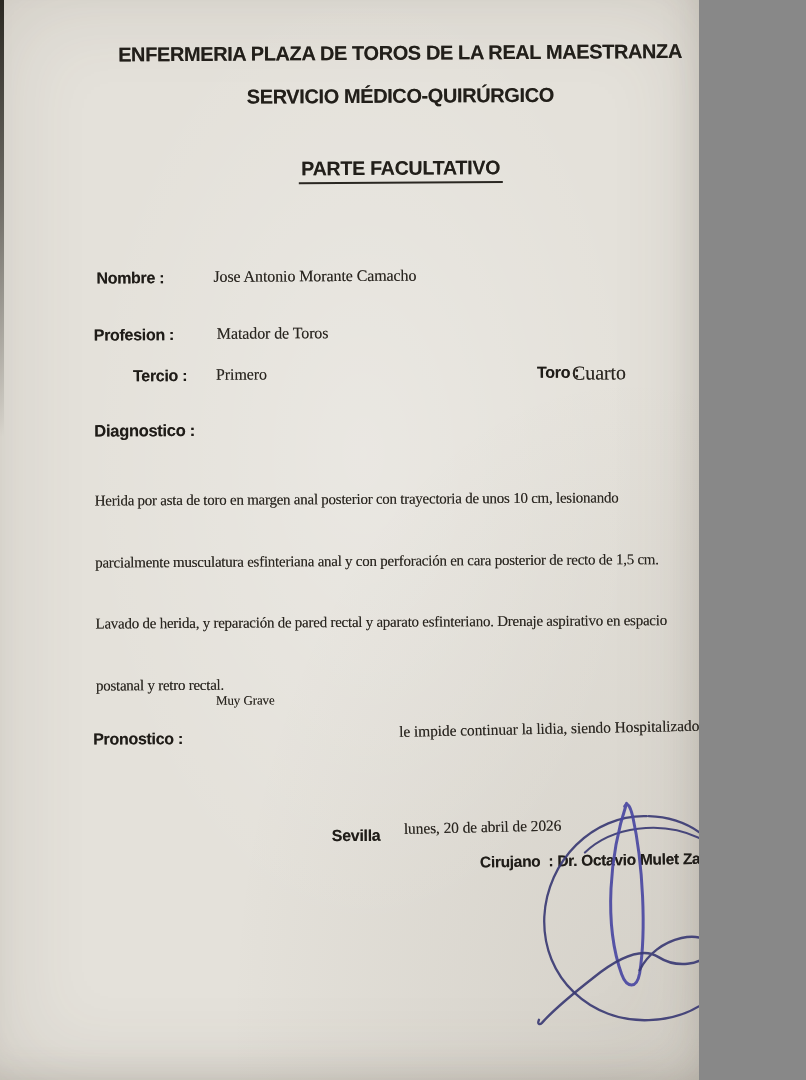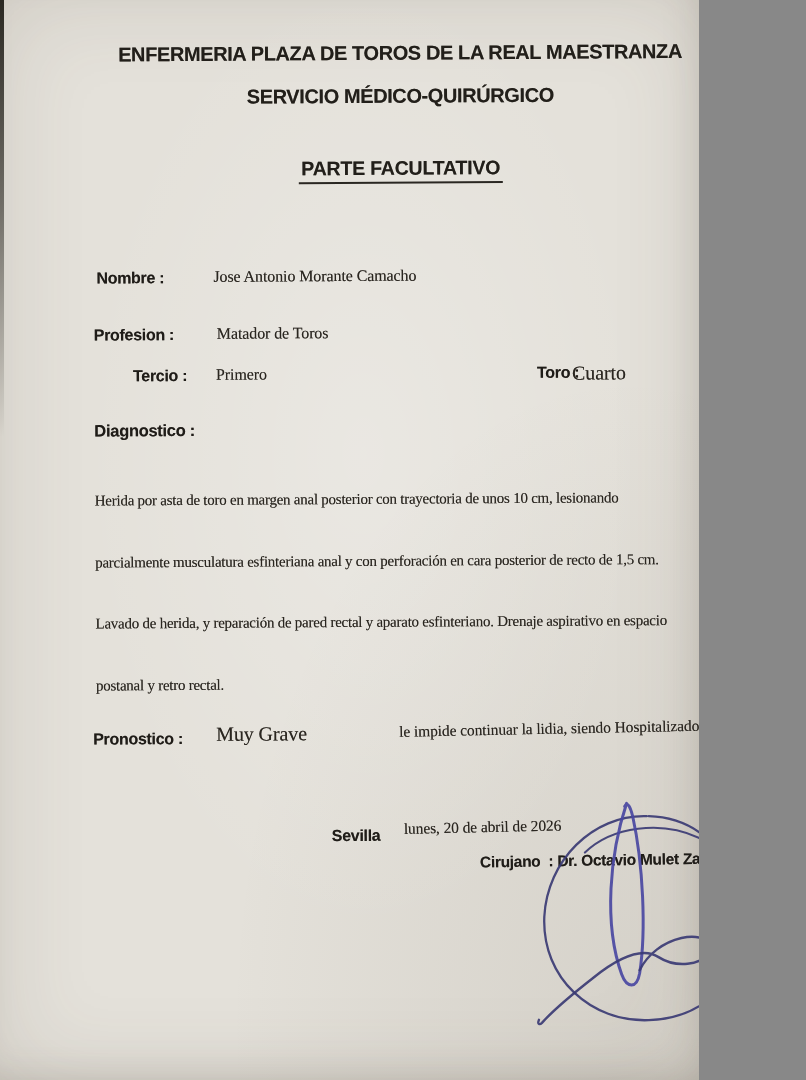--- a/index.html
+++ b/index.html
@@ -73,21 +73,21 @@
 
     <div class="lbl t" style="left:95px;top:420px;font-size:16.5px;text-align:right;">Diagnostico :</div>
     <div class="para t">
       <div>Herida por asta de toro en margen anal posterior con trayectoria de unos 10 cm, lesionando</div>
       <div>parcialmente musculatura esfinteriana anal y con perforación en cara posterior de recto de 1,5 cm.</div>
       <div>Lavado de herida, y reparación de pared rectal y aparato esfinteriano. Drenaje aspirativo en espacio</div>
       <div>postanal y retro rectal.</div>
     </div>
 
     <div class="lbl t" style="left:92px;top:729px;">Pronostico :</div>
-    <div class="val t" style="left:215px;top:722px;font-size:20px;">Muy Grave</div>
+    <div class="val t" style="left:215px;top:692px;font-size:13px;">Muy Grave</div>
     <div class="val t" style="left:398px;top:721px;transform:rotate(-0.8deg);">le impide continuar la lidia, siendo Hospitalizado</div>
 
     <div class="lbl t" style="left:330px;top:827px;font-size:16px;">Sevilla</div>
     <div class="val t" style="left:402px;top:819px;font-size:15.5px;transform:rotate(-0.9deg);">lunes, 20 de abril de 2026</div>
     <div class="lbl t" style="left:478px;top:853px;font-size:15.5px;transform:rotate(-0.6deg);">Cirujano  : Dr. Octavio Mulet Zayas</div>
 
     <svg class="sig" viewBox="0 0 300 276">
       <path stroke-width="2.3" d="M 150 40 C 96 38, 50 84, 47 140 C 44 202, 94 246, 151 244 C 210 242, 247 200, 246 144 C 245 86, 206 42, 152 40" stroke="#3b3b74"></path>
       <path stroke-width="2.1" d="M 88 76 C 115 50, 165 44, 202 62 C 228 75, 243 98, 242 124" stroke="#3b3b74"></path>
       <path stroke-width="3" d="M 130 27 C 113 77, 106 147, 124 198 C 129 212, 139 213, 142 197 C 149 154, 146 87, 136 40 C 134 32, 131 24, 128 30" stroke="#4a48a2"></path>

